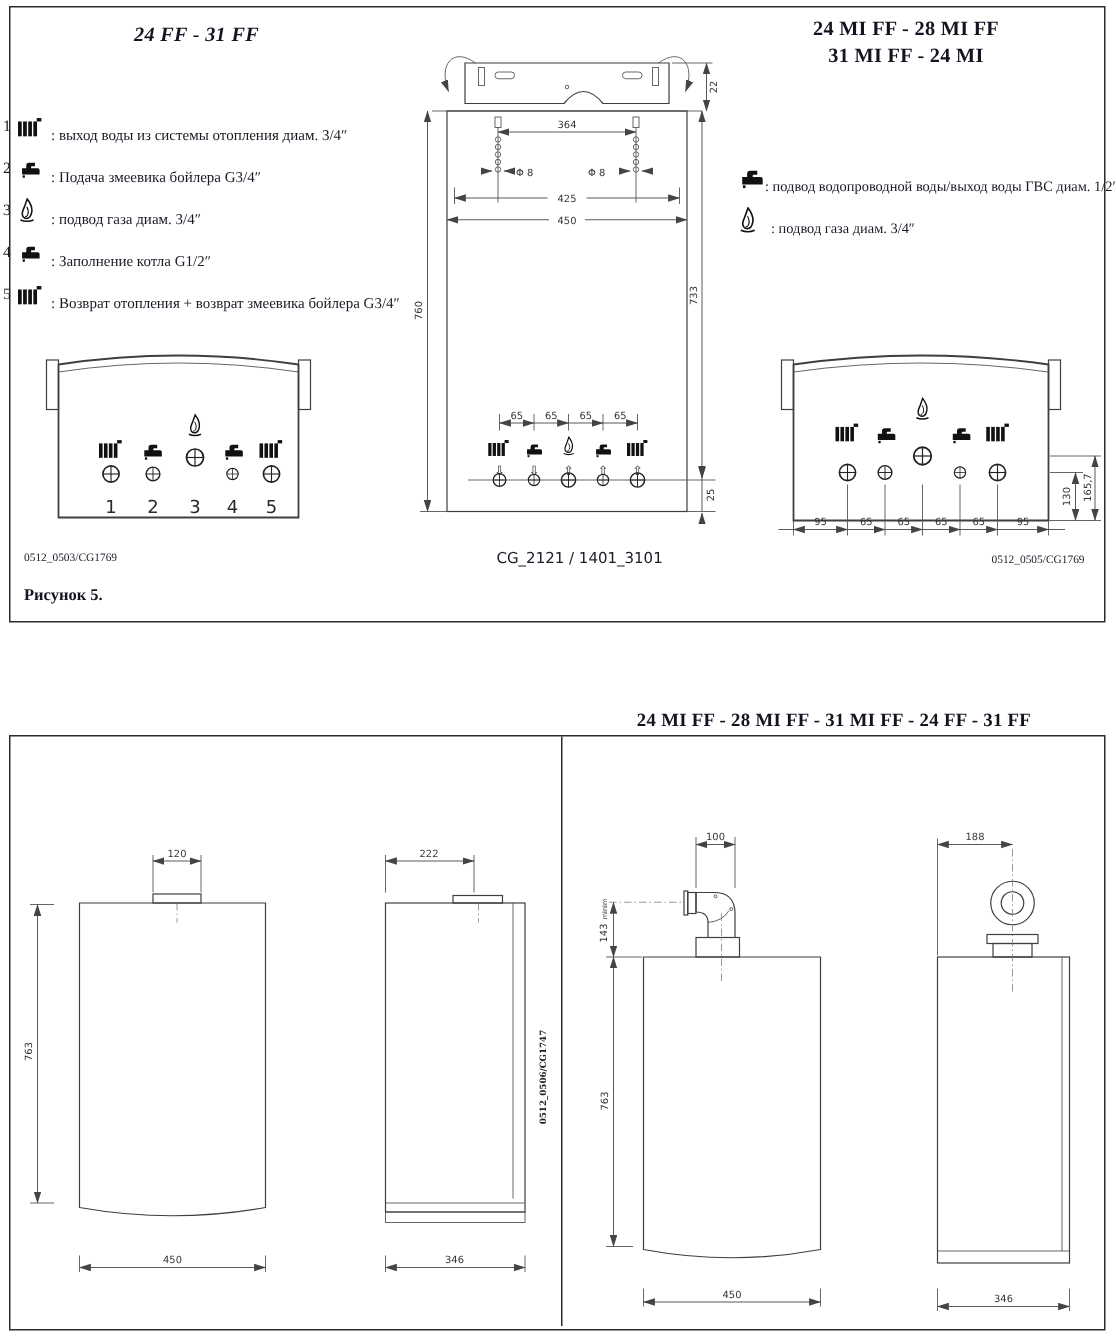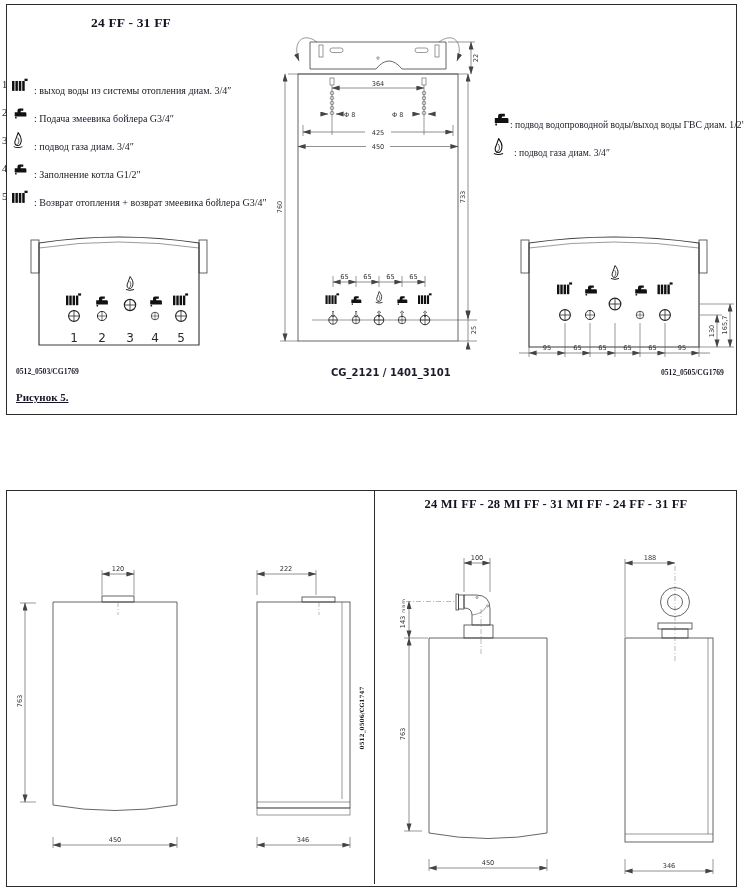--- a/index.html
+++ b/index.html
@@ -9,24 +9,24 @@
   .vdivider{position:absolute;width:0;border-left:1.5px solid #2b2b2b;}
   .hdr{position:absolute;font-weight:bold;color:#141420;text-align:center;
        font-size:13.5px;letter-spacing:.2px;line-height:1.35;}
   .hdr-sm{font-size:12.5px;}
   .legend{position:absolute;}
   .lrow{display:flex;align-items:center;height:17px;margin-bottom:11px;white-space:nowrap;}
   .lnum{width:10px;font-size:10.5px;color:#1a1a26;}
   .licon{width:22px;display:flex;align-items:center;}
   .ltext{font-size:10px;color:#1a1a26;margin-top:12px;}
   .legend-r .ltext{font-size:9.6px;}
-  .cap{position:absolute;font-weight:bold;font-size:7.6px;color:#1c1c2a;
+  .cap{position:absolute;font-weight:normal;font-size:7.6px;color:#1c1c2a;
        font-family:"Liberation Serif",serif;white-space:nowrap;}
   .cap-sans{font-family:"DejaVu Sans",sans-serif;font-size:10px;}
-  .fig{position:absolute;font-weight:bold;font-size:11px;color:#141424;text-decoration:underline;}
+  .fig{position:absolute;font-weight:bold;font-size:11px;color:#141424;}
   svg.draw{position:absolute;overflow:visible;}
   svg .oln{stroke:#3f3f3f;stroke-width:1.2;fill:none;}
   svg .oln2{stroke:#3f3f3f;stroke-width:.8;fill:none;}
   svg .thin{stroke:#555;stroke-width:.6;fill:none;}
   svg .dl{stroke:#555;stroke-width:.65;fill:none;}
   svg .cl{stroke:#777;stroke-width:.5;stroke-dasharray:5 2 1 2;fill:none;}
   svg .dim{font-family:"DejaVu Sans",sans-serif;font-size:6.6px;fill:#333;}
   svg .dims{font-family:"DejaVu Sans",sans-serif;font-size:4.4px;fill:#333;}
   svg .num{font-family:"DejaVu Sans",sans-serif;font-size:12px;fill:#2a2a2a;}
   svg .arrg{font-family:"DejaVu Sans",sans-serif;font-size:8.5px;fill:#222;}
@@ -61,22 +61,24 @@
       <g id="ic-conn" fill="none" stroke="#222">
         <circle cx="0" cy="0" r="5.4" stroke-width="1.1"></circle>
         <line x1="0" y1="-5.4" x2="0" y2="5.4" stroke-width=".75"></line>
         <line x1="-5.4" y1="0" x2="5.4" y2="0" stroke-width=".75"></line>
       </g>
     </defs>
   </svg>
 
   <div class="box" style="left:6px;top:4px;width:729px;height:409px;"></div>
 
-  <div class="hdr" style="left:6px;top:14px;width:250px;">24 FF - 31 FF</div>
+  <div class="hdr" style="left:6px;top:14px;width:250px;font-style:italic;">24 FF - 31 FF</div>
   <div class="hdr" style="left:470px;top:10px;width:268px;">
+    <div>24 MI FF - 28 MI FF</div>
+    <div>31 MI FF - 24 MI</div>
   </div>
 
   <div class="legend" style="left:2px;top:76px;width:266px;">
     <div class="lrow">
       <span class="lnum">1</span>
       <span class="licon">
           <svg width="16" height="14" viewBox="0 0 15.5 13">
             <use href="#ic-rad"></use>
           </svg>
         </span>
@@ -343,21 +345,21 @@
   </svg>
 
   <div class="cap" style="left:16px;top:367px;">0512_0503/CG1769</div>
   <div class="cap cap-sans" style="left:331px;top:367px;">CG_2121 / 1401_3101</div>
   <div class="cap" style="left:661px;top:368px;">0512_0505/CG1769</div>
   <div class="fig" style="left:16px;top:391px;">Рисунок 5.</div>
 
   <div class="box" style="left:6px;top:490px;width:729px;height:395px;"></div>
   <div class="vdivider" style="left:374px;top:491px;height:393px;"></div>
 
-  <div class="hdr hdr-sm" style="left:376px;top:496px;width:360px;">24 MI FF - 28 MI FF - 31 MI FF - 24 FF - 31 FF</div>
+  <div class="hdr hdr-sm" style="left:376px;top:472px;width:360px;">24 MI FF - 28 MI FF - 31 MI FF - 24 FF - 31 FF</div>
 
   <svg class="draw" style="left:14px;top:551px" width="358" height="332" viewBox="0 0 358 332">
 
     <path class="oln2" d="M39,51 L163,51 L163,254 Q101,265 39,254 Z"></path>
     <rect class="oln2" x="88" y="45" width="32" height="6"></rect>
     <line class="cl" x1="104" y1="51" x2="104" y2="64"></line>
     <line class="thin" x1="88" y1="44" x2="88" y2="19"></line>
       <line class="thin" x1="120" y1="44" x2="120" y2="19"></line>
     <line class="dl" x1="88" y1="23" x2="120" y2="23" marker-start="url(#arr)" marker-end="url(#arr)"></line>
     <text class="dim" x="104" y="20" text-anchor="middle">120</text>

